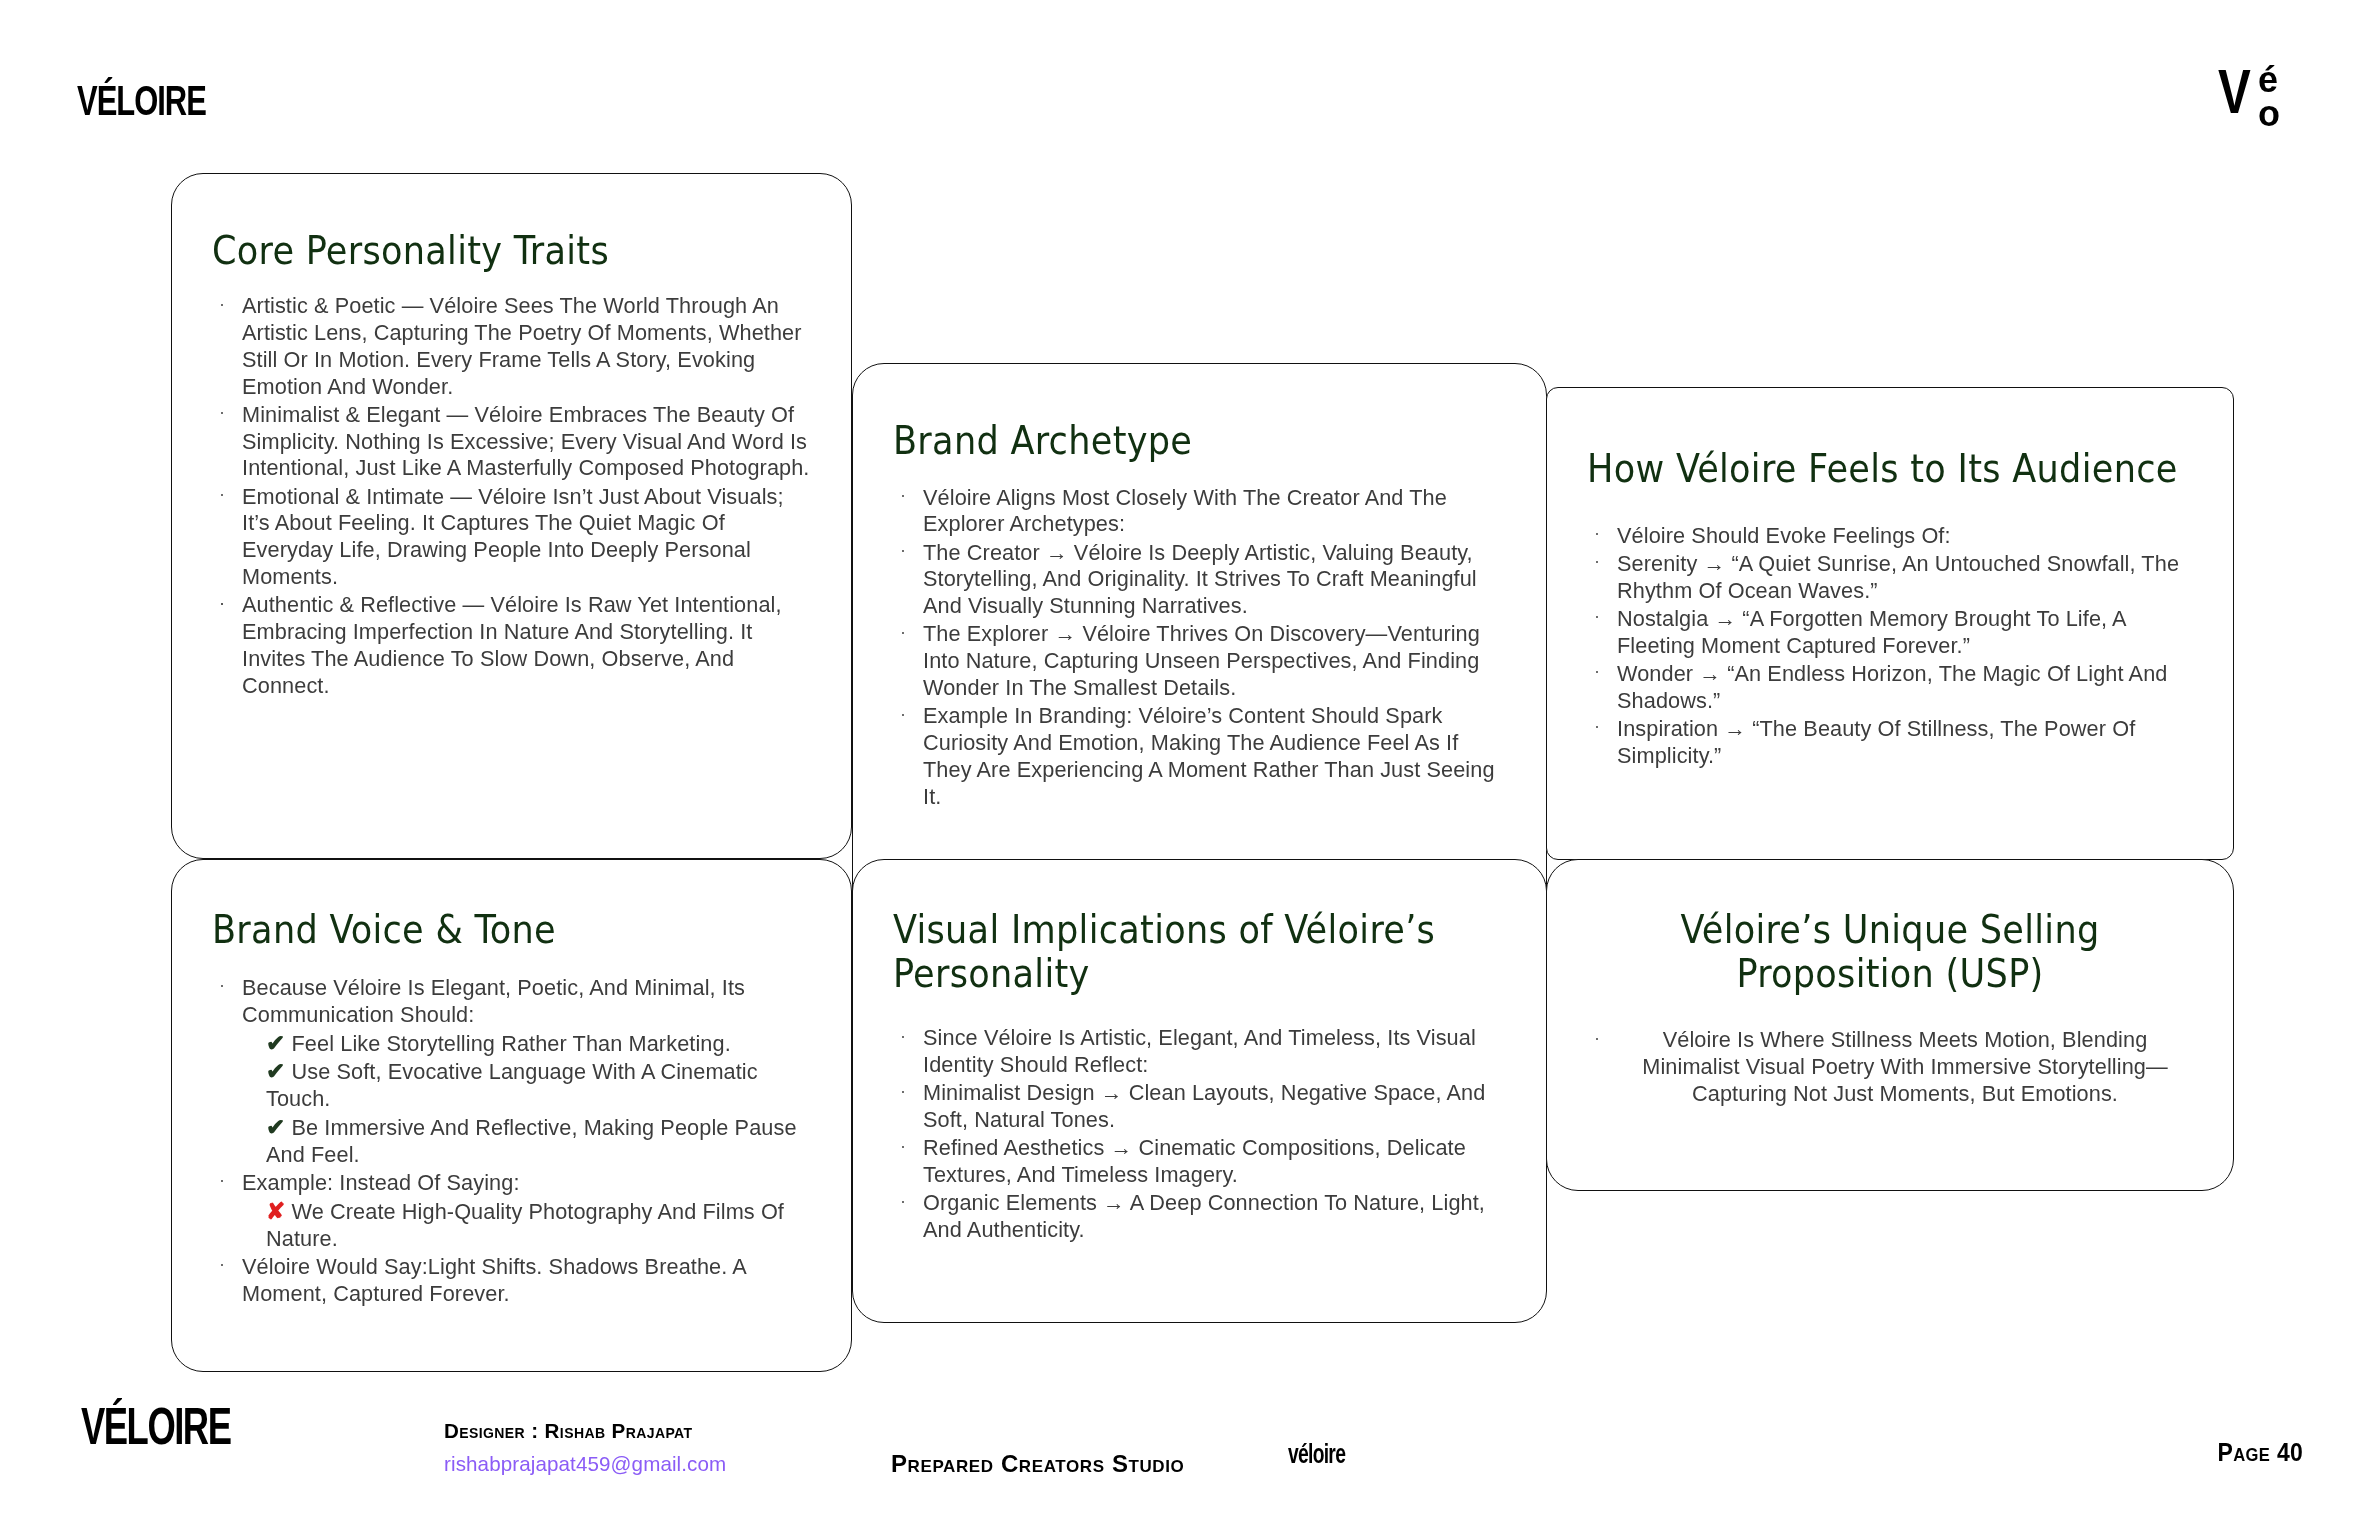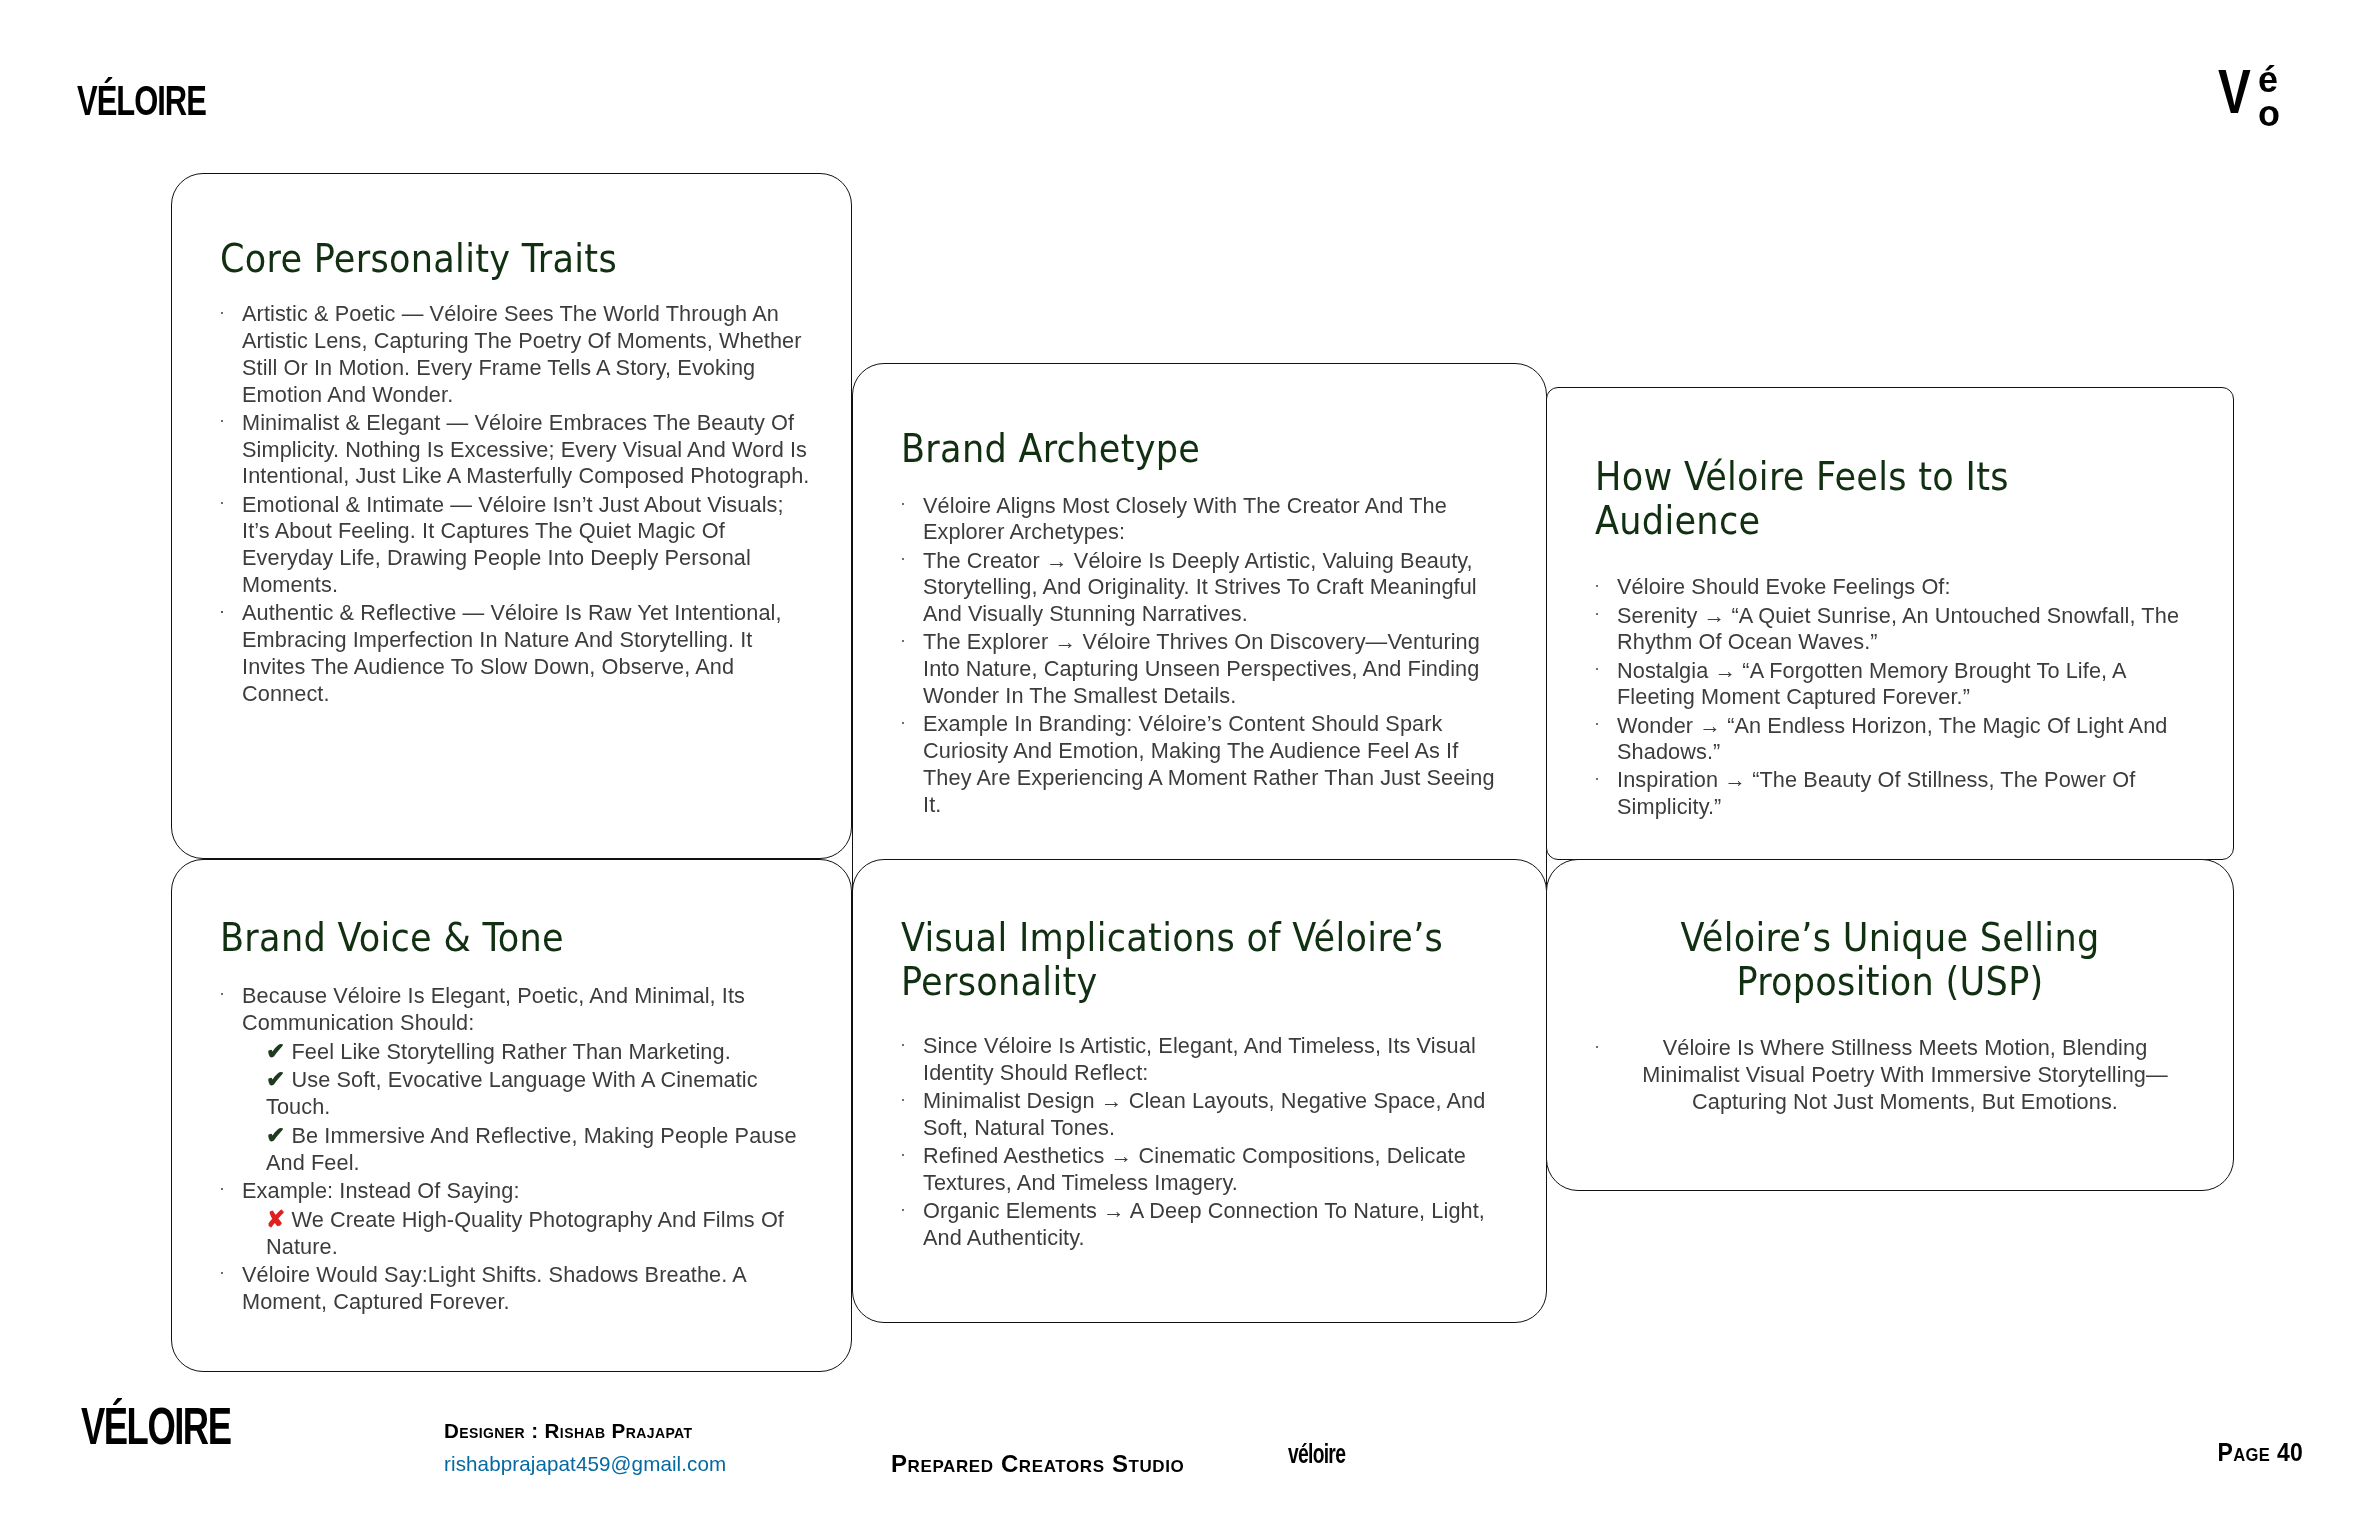--- a/index.html
+++ b/index.html
@@ -47,21 +47,21 @@
   .c1{left:171px; top:173px;  width:681px;  height:686px;}
   .c2{left:852px;top:363px;  width:695px; height:689px;}
   .c3{left:1546px;top:387px;  width:688px; height:473px;border-radius:12px;}
   .c4{left:171px; top:859px; width:681px;  height:513px;}
   .c5{left:852px;top:859px; width:695px; height:464px;}
   .c6{left:1546px;top:859px; width:688px; height:332px;text-align:center;}
 
   .card-inner{padding:0 40px;}
 
   h2.card-title{
-    margin:8px;
+    margin:0;
     font-family:"DejaVu Sans", sans-serif;
     font-weight:400;
     font-size:39px;
     line-height:1.12;
     letter-spacing:0.3px;
     color:#113011;
     font-stretch:condensed;
   }
   .c1 h2.card-title{padding-top:55px;}
   .c2 h2.card-title{padding-top:55px;}
@@ -105,21 +105,21 @@
     font-weight:bold;font-size:52px;letter-spacing:-2.1px;color:#000;
     transform:scaleX(.70);transform-origin:left top;white-space:nowrap;
   }
   .foot-designer{
     position:absolute;left:444px;top:1419px;
     font-size:20.6px;font-weight:bold;color:#000;
     font-variant:small-caps;letter-spacing:0.4px;white-space:nowrap;
   }
   .foot-email{
     position:absolute;left:444px;top:1452px;
-    font-size:20.6px;color:#0369a1;letter-spacing:0.1px;white-space:nowrap;
+    font-size:20.6px;color:#8b5cf6;letter-spacing:0.1px;white-space:nowrap;
   }
   .foot-studio{
     position:absolute;left:891px;top:1450px;
     font-size:24px;font-weight:bold;color:#000;
     font-variant:small-caps;letter-spacing:0.6px;white-space:nowrap;
   }
   .foot-mini-logo{
     position:absolute;left:1288px;top:1438px;
     font-family:"Liberation Sans", sans-serif;
     font-weight:bold;font-size:27.5px;letter-spacing:-1px;color:#000;

